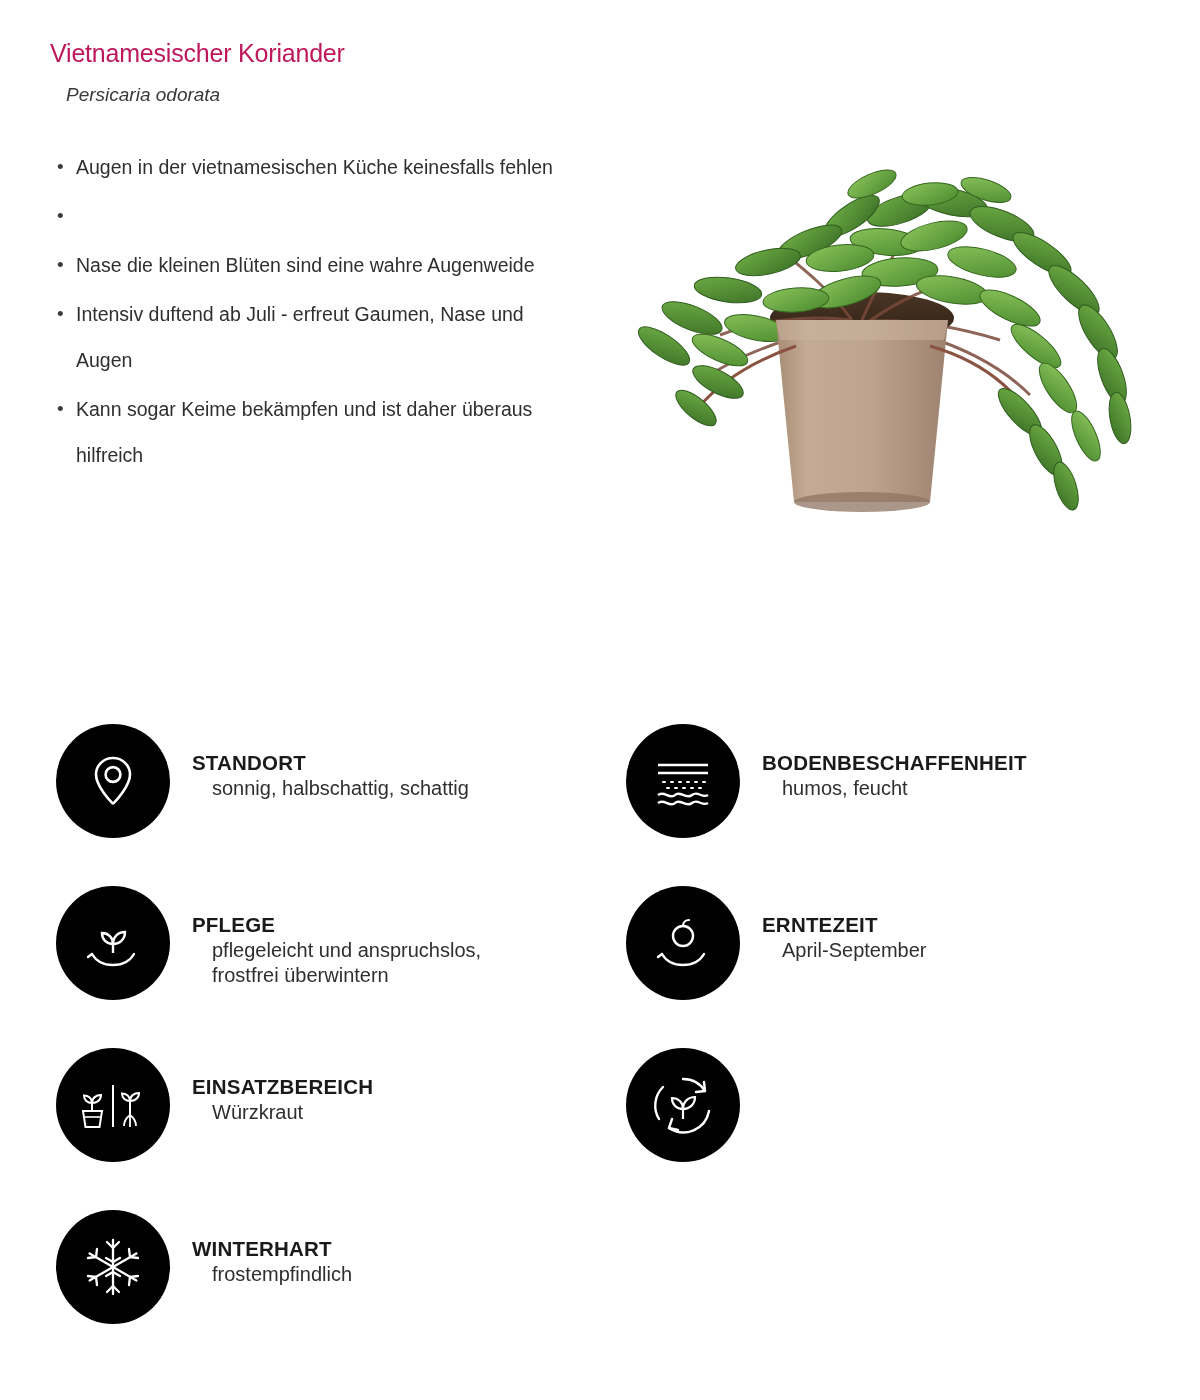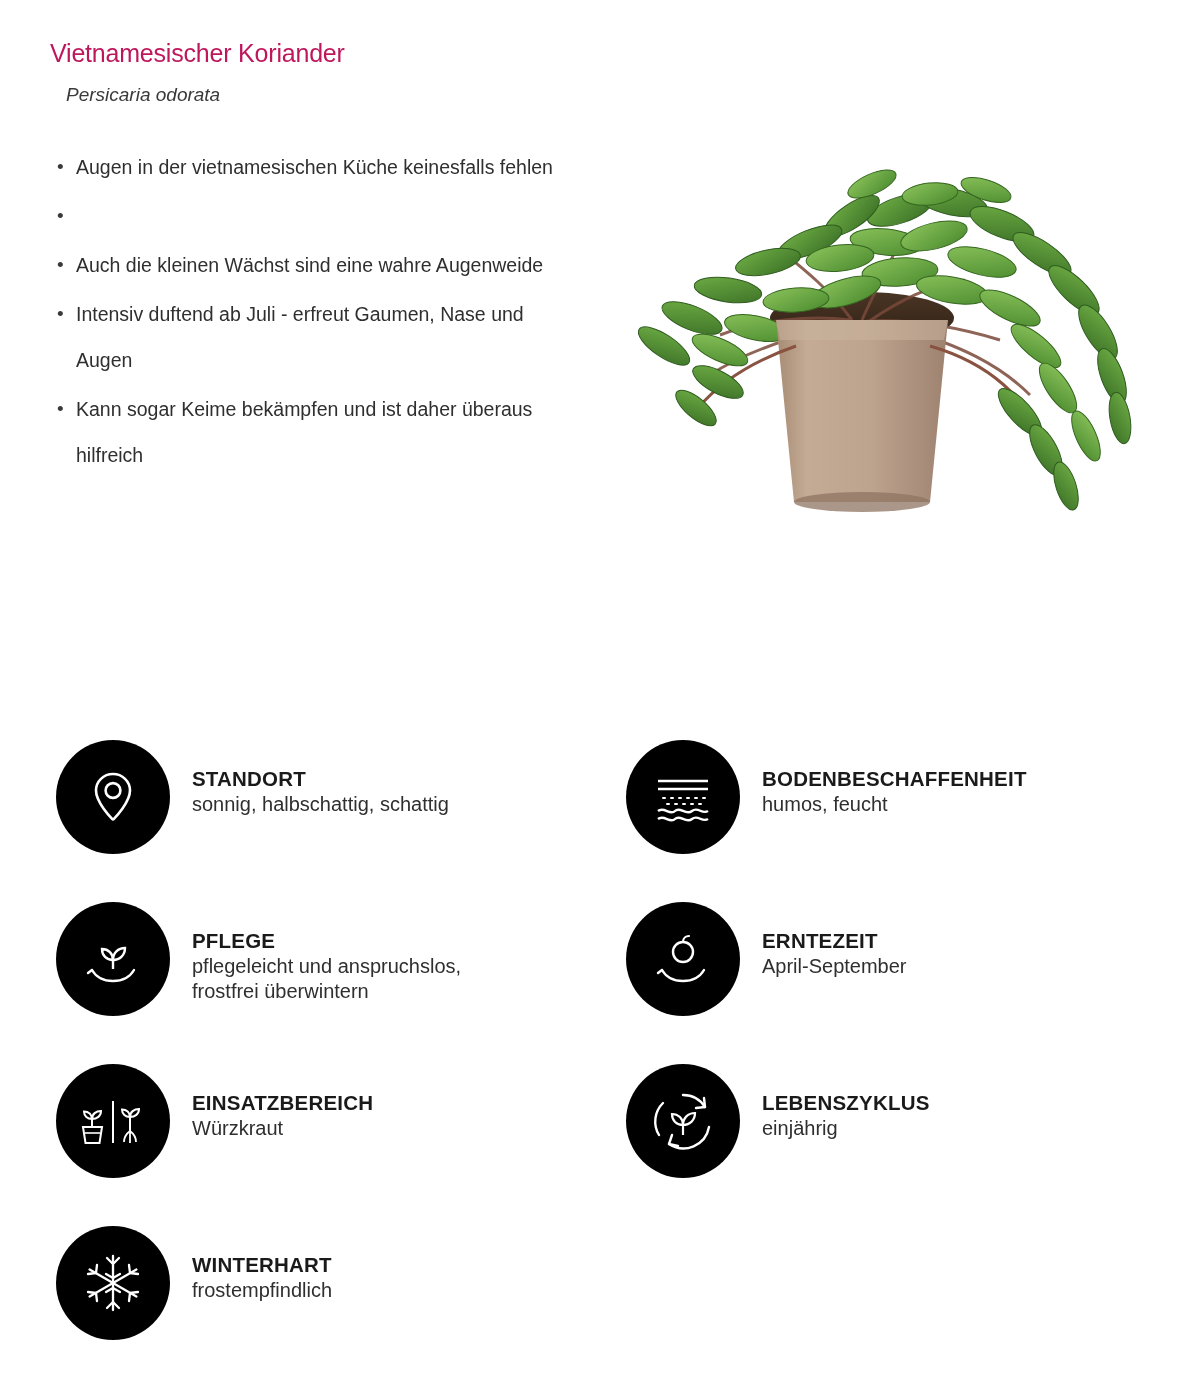--- a/index.html
+++ b/index.html
@@ -76,21 +76,21 @@
     position: relative;
     height: 420px;
   }
 
   
   .plant-svg { position: absolute; top: 10px; left: -10px; }
 
   
   .icon-grid {
     position: absolute;
-    top: 740px;
+    top: 724px;
     left: 0;
     width: 1200px;
     display: grid;
     grid-template-columns: 570px 570px;
     grid-auto-rows: 162px;
     column-gap: 0px;
     padding-left: 56px;
   }
   .feature {
     display: flex;
@@ -119,21 +119,21 @@
     line-height: 1.22;
     text-transform: uppercase;
   }
   .feature-value {
     font-size: 20px;
     color: #2f2f2f;
     line-height: 1.24;
     margin-top: 1px;
     max-width: 420px;
   }
-  .feature-value .ln { display: block; }
+  .feature-value .ln { display: block; margin-left: 20px; }
 </style>
 </head>
 <body>
 
 <div class="header">
   <h1 class="title">Vietnamesischer Koriander</h1>
   <div class="subtitle">Persicaria odorata</div>
 </div>
 
 <div class="top-section">
@@ -141,21 +141,21 @@
   <div class="bullets">
     <div class="bullet">
       <div class="bullet-dot">•</div>
       <div class="bullet-text">Augen in der vietnamesischen Küche keinesfalls fehlen</div>
     </div>
     <div class="bullet">
       <div class="bullet-dot">•</div>
     </div>
     <div class="bullet">
       <div class="bullet-dot">•</div>
-      <div class="bullet-text">Auch die kleinen Wächst sind eine wahre Augenweide</div>
+      <div class="bullet-text">Nase die kleinen Blüten sind eine wahre Augenweide</div>
     </div>
     <div class="bullet">
       <div class="bullet-dot">•</div>
       <div class="bullet-text">Intensiv duftend ab Juli - erfreut Gaumen, Nase und Augen</div>
     </div>
     <div class="bullet">
       <div class="bullet-dot">•</div>
       <div class="bullet-text">Kann sogar Keime bekämpfen und ist daher überaus hilfreich</div>
     </div>
   </div>
@@ -368,26 +368,20 @@
         <path d="M34 8a26 26 0 0 1 22 12" fill="none" stroke="#fff" stroke-width="2.4" stroke-linecap="round"></path>
         <path d="M56 20l-1-9M56 20l-9 1" fill="none" stroke="#fff" stroke-width="2.4" stroke-linecap="round"></path>
         <path d="M60 40A26 26 0 0 1 20 57" fill="none" stroke="#fff" stroke-width="2.4" stroke-linecap="round"></path>
         <path d="M20 57l9 2M20 57l3-9" fill="none" stroke="#fff" stroke-width="2.4" stroke-linecap="round"></path>
         <path d="M10 48A26 26 0 0 1 14 16" fill="none" stroke="#fff" stroke-width="2.4" stroke-linecap="round"></path>
         <path d="M34 38c0-7 5-12 12-12 0 7-5 12-12 12z" fill="none" stroke="#fff" stroke-width="2.2"></path>
         <path d="M34 38c0-6.5-4.6-11-11-11 0 6.5 4.5 11 11 11z" fill="none" stroke="#fff" stroke-width="2.2"></path>
         <path d="M34 38v10" stroke="#fff" stroke-width="2.2"></path>
       </svg>
     </div>
-    <div class="feature-text">
-      <div class="feature-label">LEBENSZYKLUS</div>
-      <div class="feature-value">
-        <span class="ln">einjährig</span>
-      </div>
-    </div>
   </div>
 
 
   <div class="feature">
     <div class="badge">
       <svg width="66" height="66" viewBox="0 0 66 66">
         <g stroke="#fff" stroke-width="2.3" stroke-linecap="round" fill="none">
           <path d="M33 6v54"></path>
           <path d="M9.6 19.5l46.8 27"></path>
           <path d="M56.4 19.5l-46.8 27"></path>

